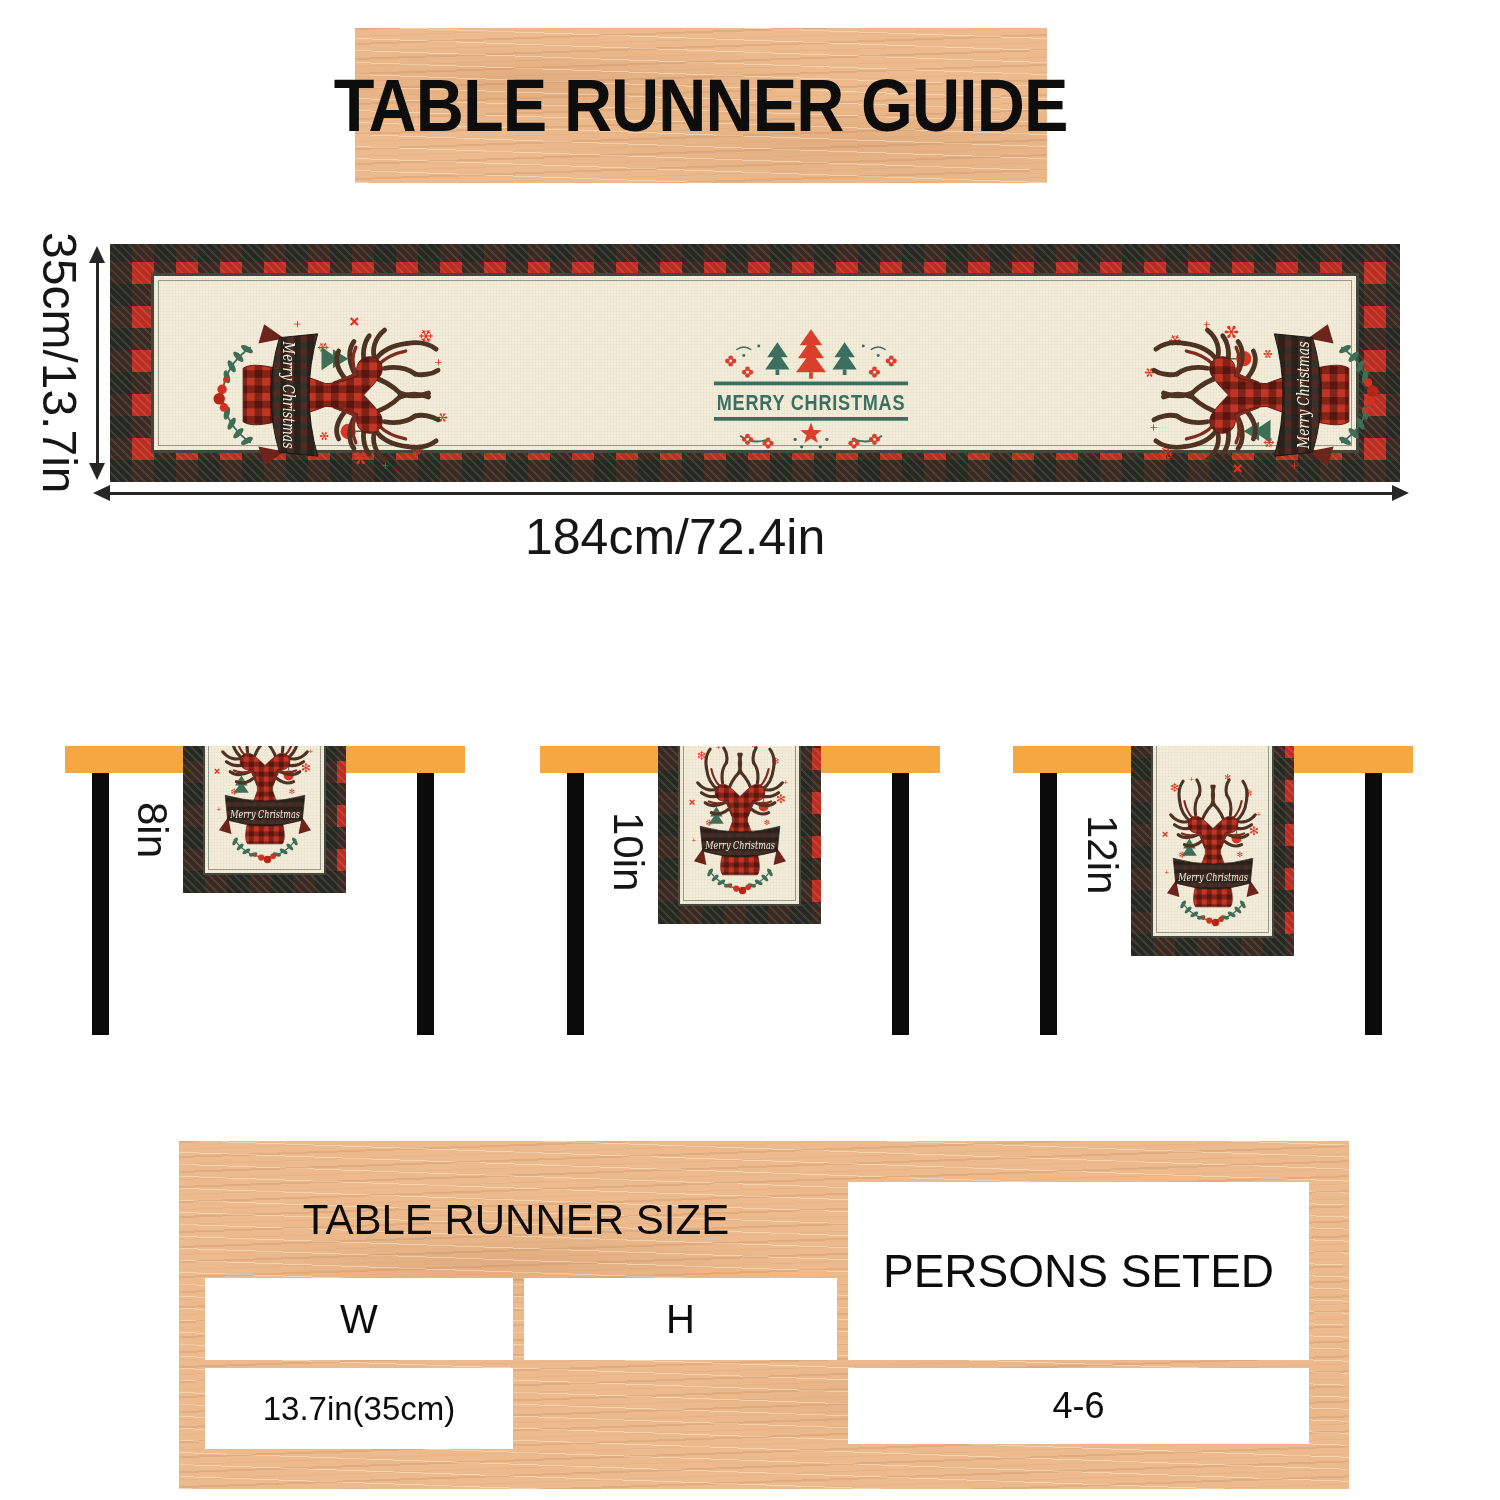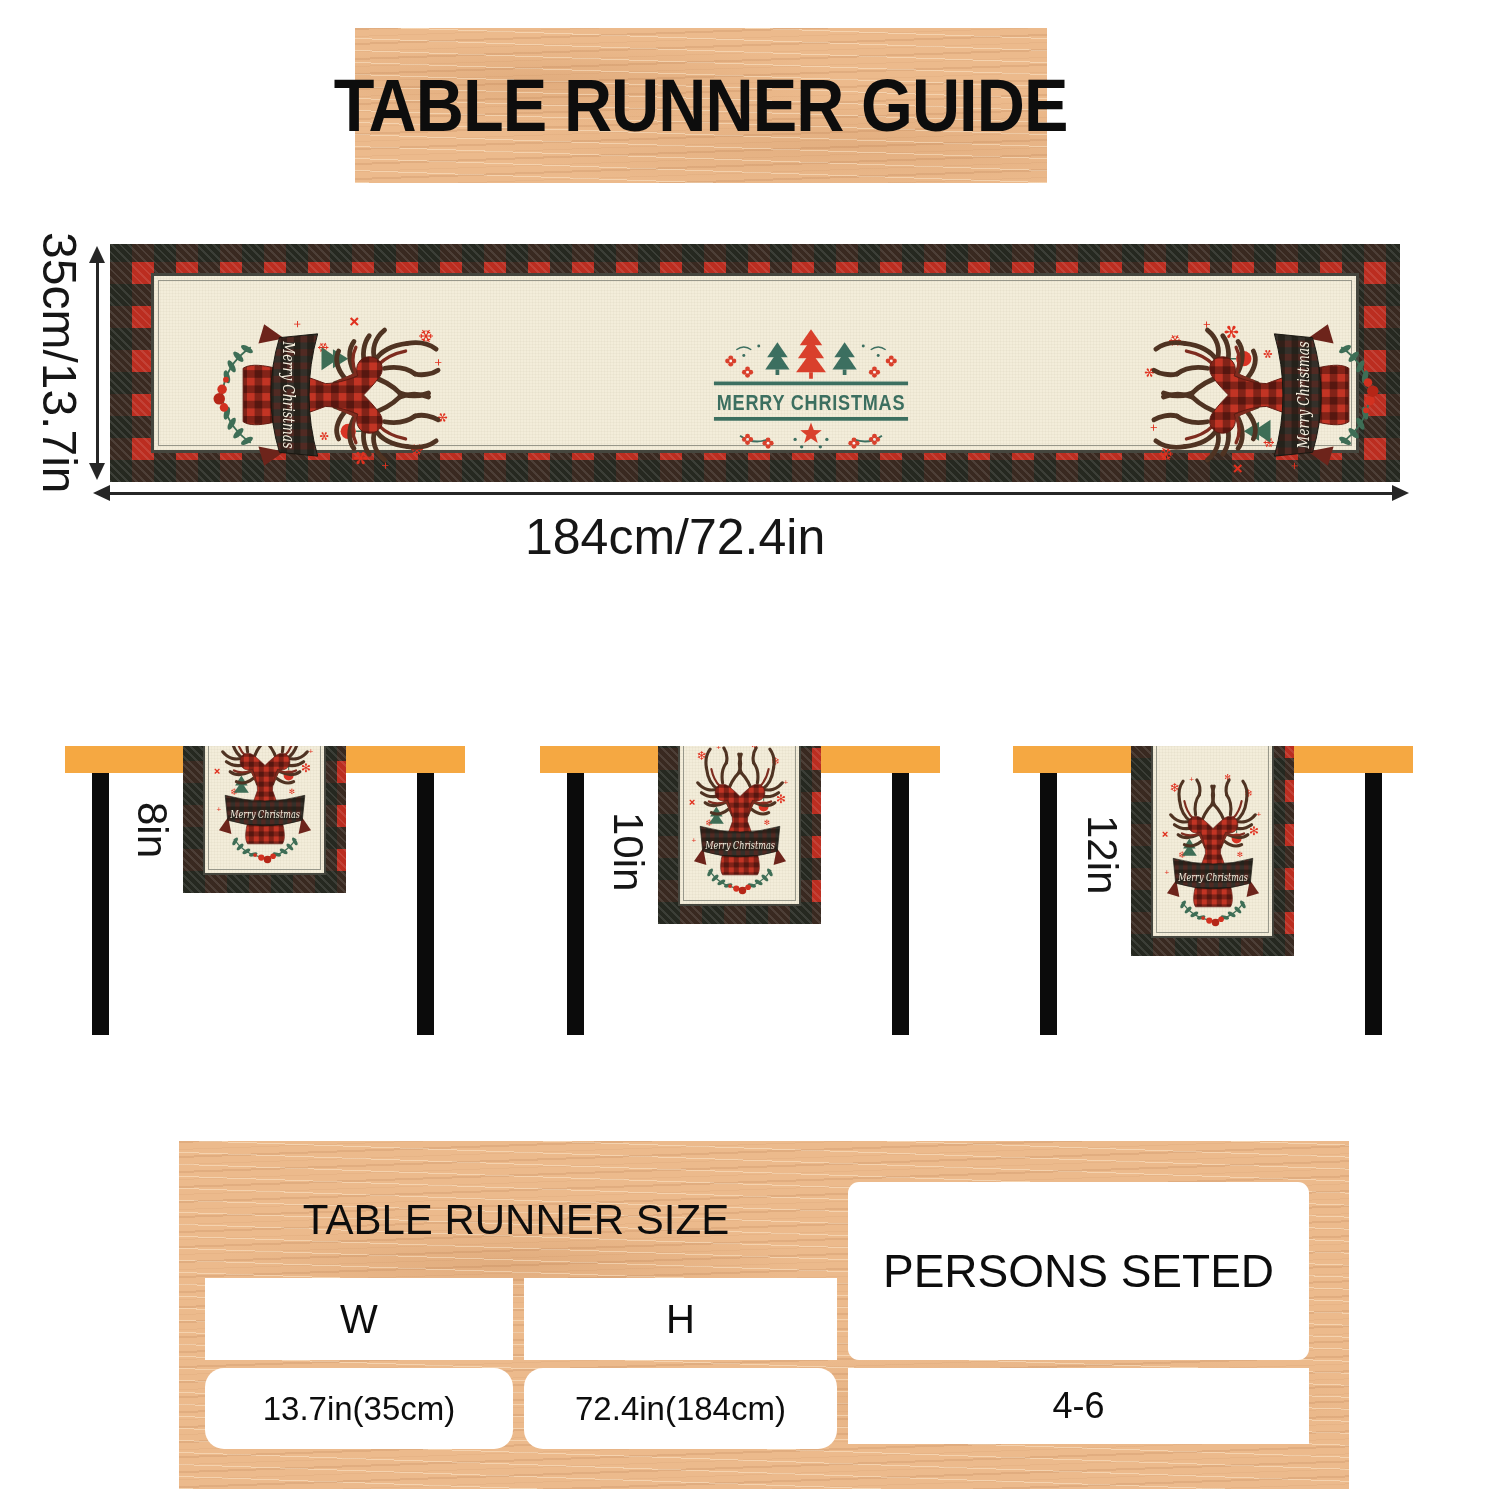--- a/index.html
+++ b/index.html
@@ -82,22 +82,22 @@
 
   
   .spec{position:absolute;left:179px;top:1141px;width:1170px;height:348px;}
   .spec-title{position:absolute;left:21px;top:55px;width:632px;text-align:center;
               font-size:42px;color:#0d0d0d;white-space:nowrap;}
   .cell{position:absolute;background:#ffffff;display:flex;align-items:center;justify-content:center;
         color:#0d0d0d;}
   .cell.w-h{top:137px;height:82px;font-size:40px;}
   .cell.cw{left:26px;width:308px;}
   .cell.ch{left:345px;width:313px;}
-  .cell.persons{left:669px;top:41px;width:461px;height:178px;font-size:46px;white-space:nowrap;border-radius:11px;}
-  .cell.val{top:227px;height:81px;font-size:33px;border-radius:19px;}
+  .cell.persons{left:669px;top:41px;width:461px;height:178px;font-size:46px;white-space:nowrap;}
+  .cell.val{top:227px;height:81px;font-size:33px;}
   .cell.pv{left:669px;width:461px;top:227px;height:76px;font-size:36px;}
   svg text{font-family:"Liberation Sans",sans-serif;}
   .script-text{font-family:"DejaVu Serif",serif;font-style:italic;}
 </style>
 </head>
 <body>
 
 <svg width="0" height="0" style="position:absolute" aria-hidden="true">
   <defs>
     <pattern id="pr" width="16" height="16" patternUnits="userSpaceOnUse">
@@ -341,17 +341,16 @@
     </div>
 
   </section>
 
   <section class="spec wood">
     <div class="spec-title">TABLE RUNNER SIZE</div>
     <div class="cell w-h cw">W</div>
     <div class="cell w-h ch">H</div>
     <div class="cell persons">PERSONS SETED</div>
     <div class="cell val cw">13.7in(35cm)</div>
-    <div class="cell val ch">72.4in(184cm)</div>
     <div class="cell pv">4-6</div>
   </section>
 
 </div>
 
 </body></html>

